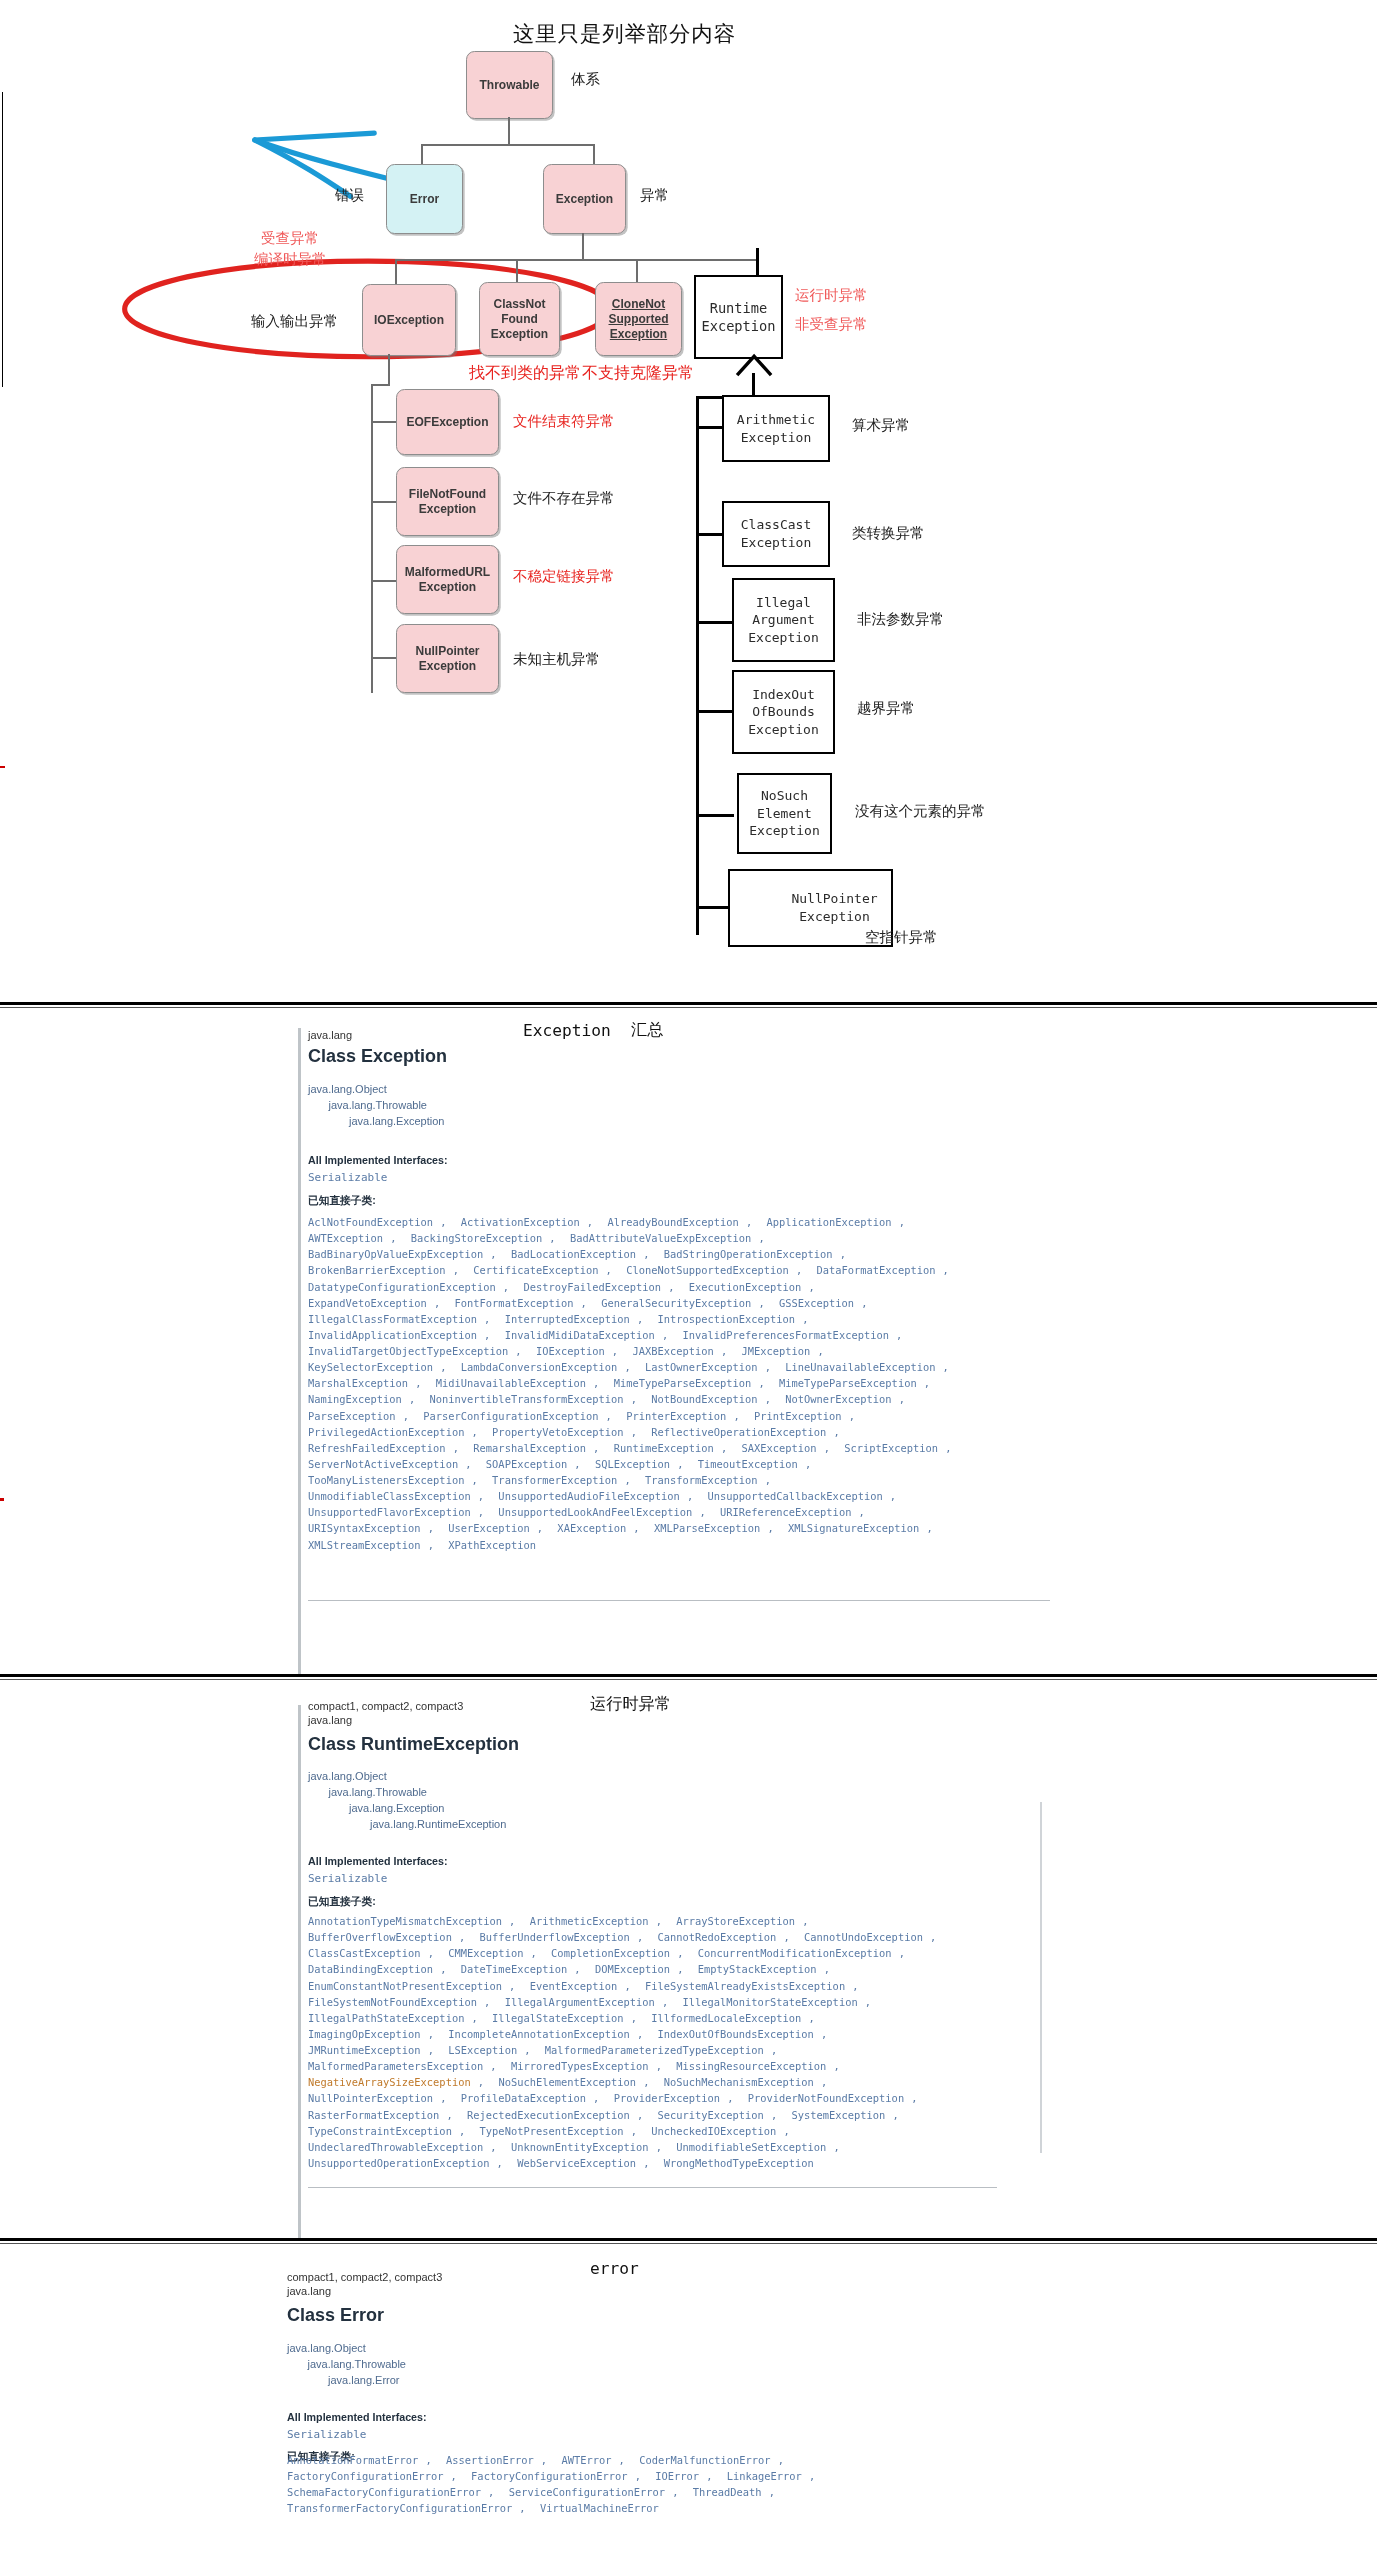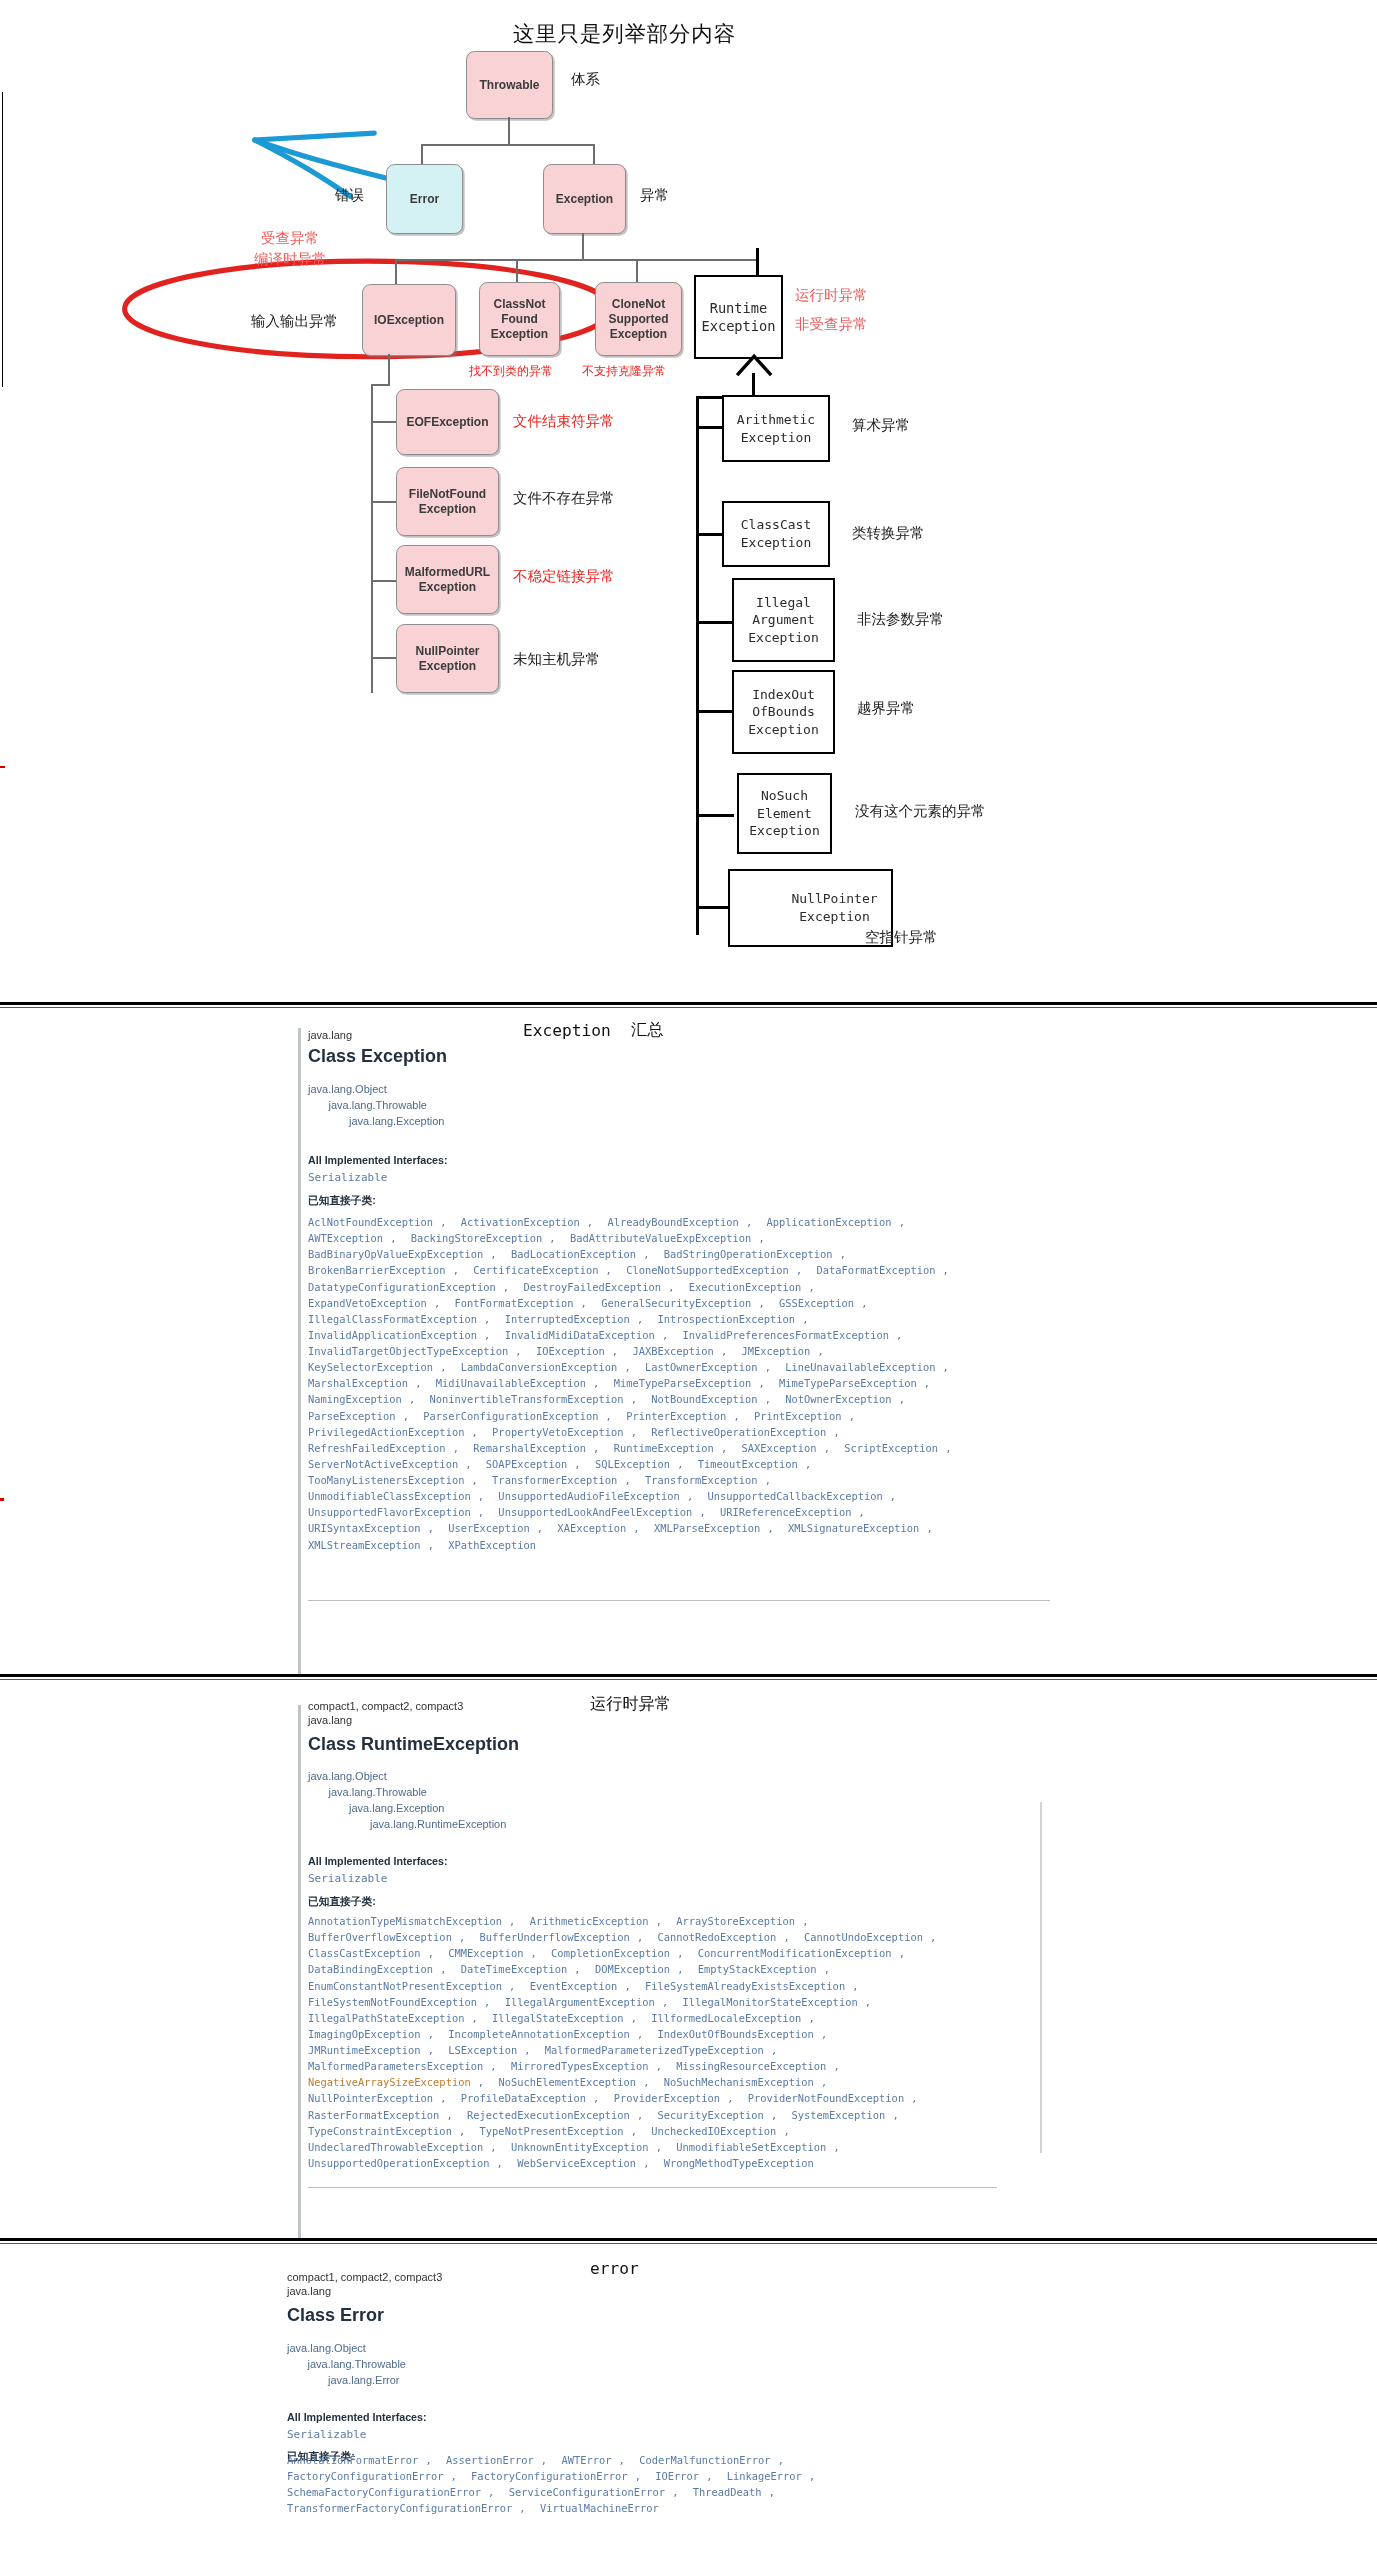--- a/index.html
+++ b/index.html
@@ -51,21 +51,21 @@
     font-family:"DejaVu Serif","Liberation Serif",serif;
   }
   #note div{white-space:nowrap;}
 
   .cn-label{
     position:absolute;font-family:"DejaVu Serif","Liberation Serif",serif;
     font-size:14.5px;color:#222;white-space:nowrap;
   }
   .cn-label.red{color:#f05a5a;}
   .cn-label.red2{color:#e8231f;}
-  .cn-label.sm{font-size:12px;}
+  .cn-label.sm{font-size:16px;}
 
   .vbar{position:absolute;left:1.7px;top:92px;width:1.7px;height:295px;background:#000;}
   .tick{position:absolute;width:5.1px;height:1.7px;background:#c00;}
 
   
   .panel{position:absolute;left:0;width:1377px;background:#fff;}
   .rule-top{position:absolute;left:0;width:1377px;height:2.6px;background:#000;}
   .jd{position:absolute;}
   .jd-left-bar{position:absolute;width:2.6px;background:#bfc4c8;}
   .jd-pkg{font-size:11px;color:#333;font-family:"Liberation Sans","DejaVu Sans",sans-serif;}
@@ -141,21 +141,21 @@
 
   <div class="ubox" style="left:362px;top:284px;width:92px;height:70px;">
     <span>IOException</span>
   </div>
   <div class="ubox" style="left:479px;top:282px;width:79px;height:72px;white-space:pre-line;">
     <span style="white-space:pre-line;">ClassNot
 Found
 Exception</span>
   </div>
   <div class="ubox" style="left:595px;top:282px;width:85px;height:72px;">
-    <span style="white-space:pre-line;">CloneNot
+    <span style="white-space:pre-line;text-decoration:underline;">CloneNot
 Supported
 Exception</span>
   </div>
   <div class="sbox" style="left:694px;top:275px;width:85px;height:80px;font-size:13.7px;white-space:pre-line;">
     <span style="white-space:pre-line;">Runtime
 Exception</span>
   </div>
 
   <div class="cn-label" style="left:251px;top:312px;">输入输出异常</div>
   <div class="cn-label red2 sm" style="left:469px;top:363px;">找不到类的异常</div>

